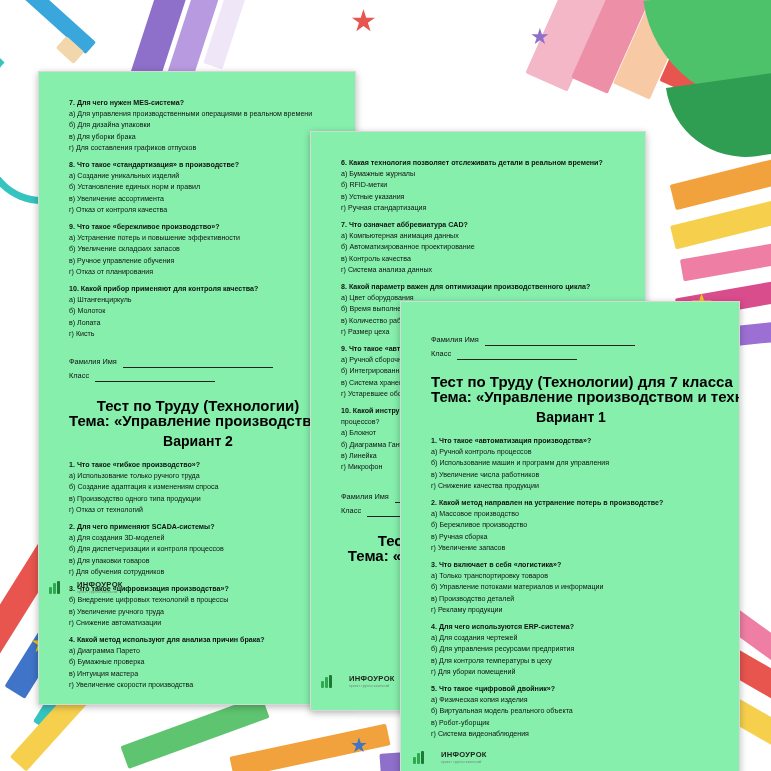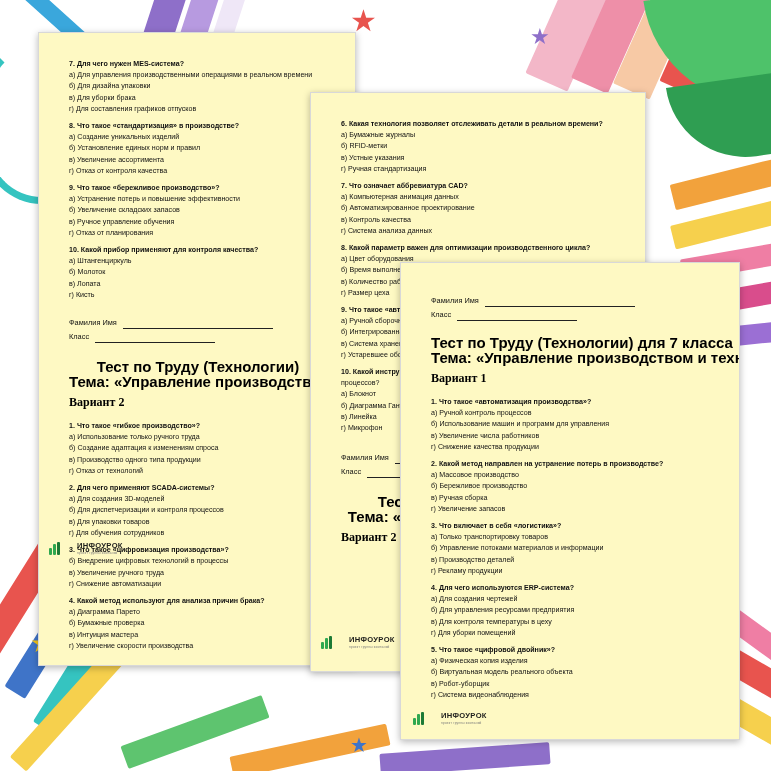--- a/index.html
+++ b/index.html
@@ -35,25 +35,26 @@
   .star {
     position: absolute;
     color: #f5c518;
     font-size: 34px;
     line-height: 1;
   }
 
   
   .sheet {
     position: absolute;
-    background: #fef9c3;
+    background: #86efac;
     box-shadow: 0 2px 7px rgba(0,0,0,0.28);
     border: 1px solid #d8d8d8;
     box-sizing: border-box;
     overflow: hidden;
+    margin-top: 39px;
   }
   .sheet-inner {
     position: absolute;
     left: 0; top: 0;
     box-sizing: border-box;
     padding: 26px 30px 10px 30px;
   }
 
   .q-line {
     font-size: 7.1px;
@@ -85,26 +86,26 @@
 
   .doc-title {
     text-align: center;
     font-weight: bold;
     font-size: 15px;
     line-height: 15px;
     color: #000;
     white-space: nowrap;
   }
   .doc-variant {
+    text-align: center;
     font-weight: bold;
-    font-size: 12px;
+    font-size: 14px;
     line-height: 14px;
     color: #000;
     margin-top: 6px;
-    font-family: Liberation Serif, serif;
   }
 
   
   .logo {
     position: absolute;
     display: flex;
     align-items: center;
     gap: 17px;
   }
   .logo-mark {

